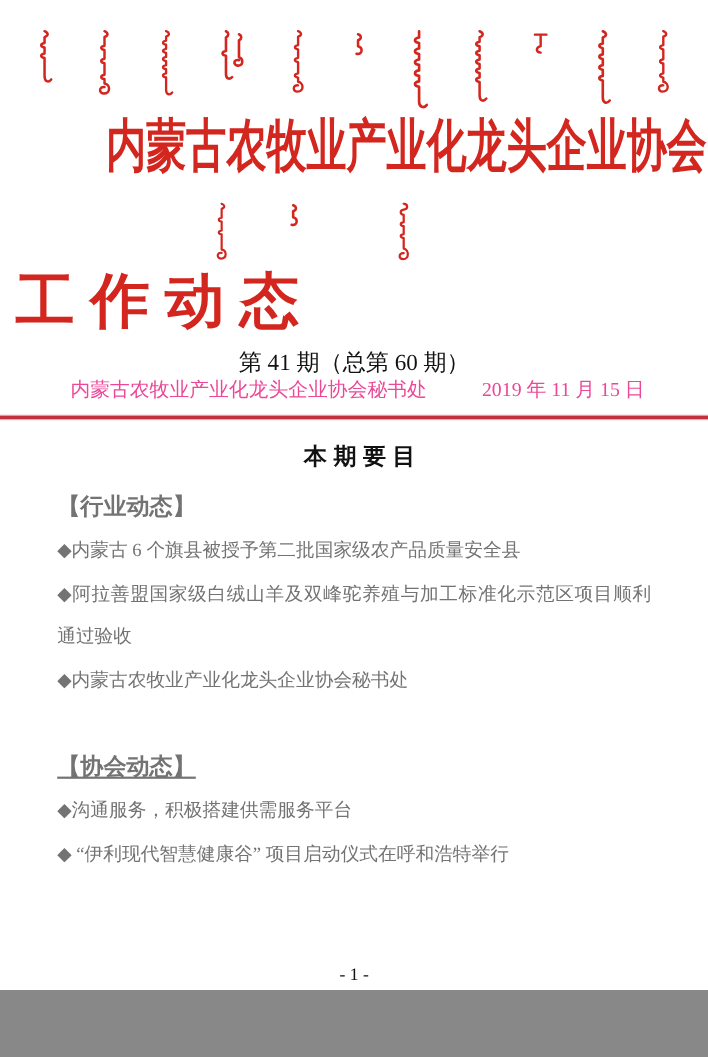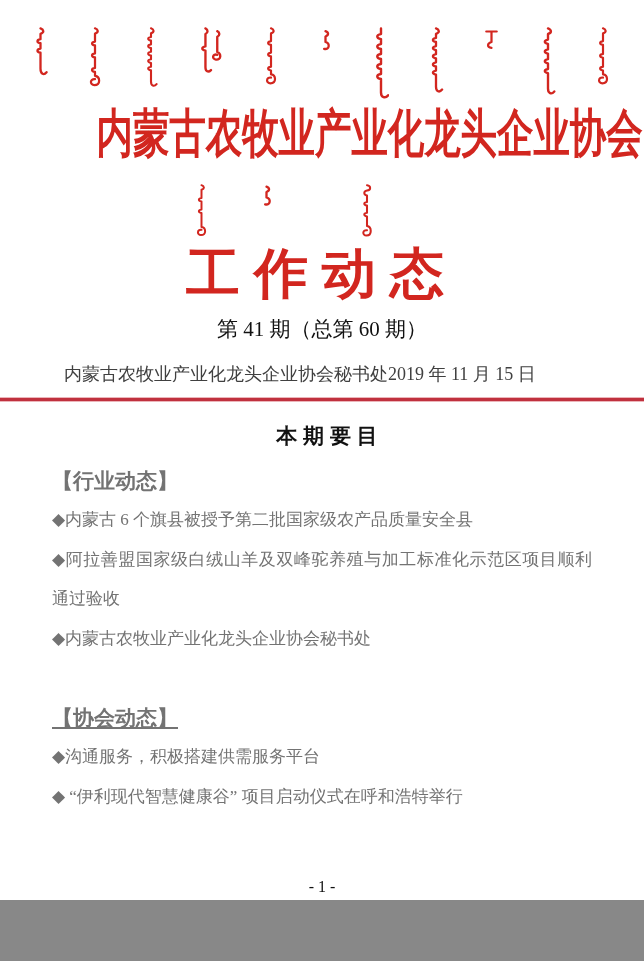--- a/index.html
+++ b/index.html
@@ -49,46 +49,45 @@
     font-size: 52px;
     font-weight: bold;
     color: var(--accent-red);
     white-space: nowrap;
     transform: scaleX(0.70);
     transform-origin: 50% 50%;
   }
   .masthead {
     height: 56px;
     line-height: 56px;
-    text-align: center;
     font-size: 54px;
     font-weight: bold;
     color: var(--accent-red);
     letter-spacing: 14px;
+    padding-left: 14px;
     white-space: nowrap;
   }
   
   .issue-line {
     margin-top: 14px;
     height: 26px;
     line-height: 26px;
     text-align: center;
     font-size: 21px;
     font-weight: normal;
     color: #111;
   }
   .pub-row {
-    margin-top: 20px;
     height: 24px;
     line-height: 24px;
     display: flex;
-    justify-content: flex-start;
+    justify-content: space-between;
     padding: 0 58px 0 64px;
     font-size: 18px;
-    color: #404040;
+    color: #ec4899;
   }
   .red-rule {
     margin-top: 12px;
     height: 3px;
     width: 100%;
     background: var(--rule-red);
     box-shadow: 0 1px 0 rgba(220,120,130,0.55), 0 -1px 0 rgba(220,120,130,0.55);
   }
   
   .toc-heading {

